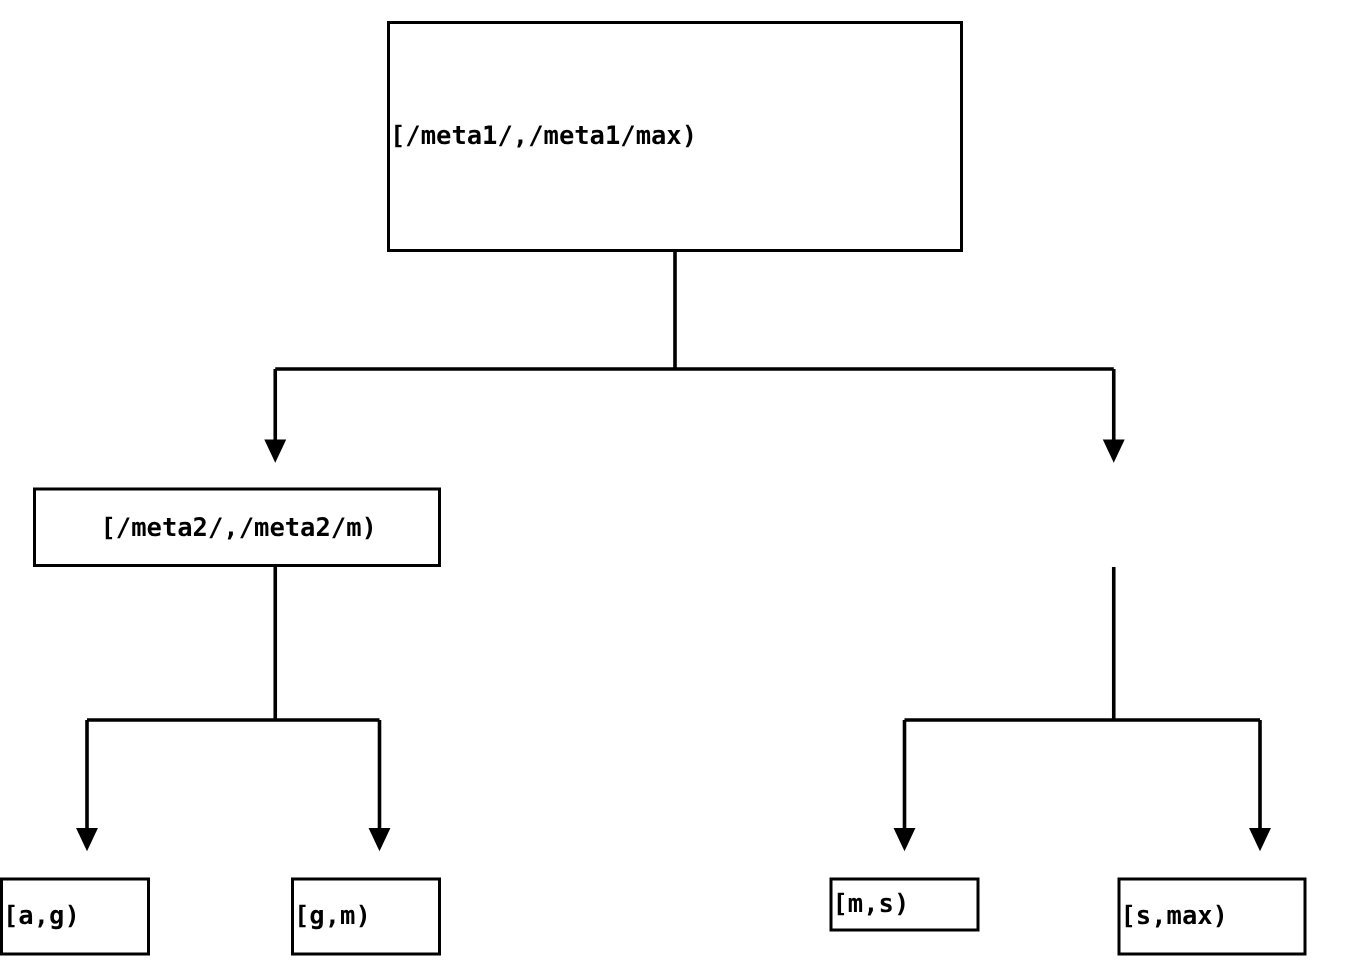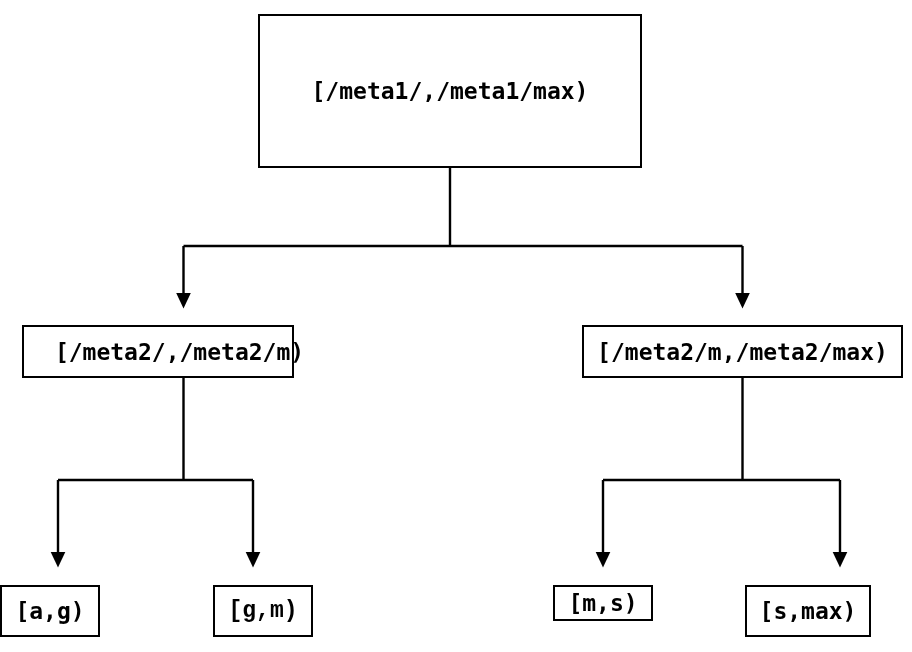--- a/index.html
+++ b/index.html
@@ -33,31 +33,31 @@
     stroke: none;
   }
   .node {
     position: absolute;
     box-sizing: border-box;
     border: 2.5px solid var(--line, #000000);
     background: var(--bg, #ffffff);
     color: var(--text, #000000);
     display: flex;
     align-items: center;
-    justify-content: center;
-    font-size: 23px;
+    justify-content: flex-start;
+    font-size: 17px;
     font-weight: bold;
     white-space: nowrap;
     letter-spacing: 0px;
   }
   .node-root      { left: 258px; top: 14px;  width: 384px; height: 154px; }
   .node-left      { left: 22px;  top: 325px; width: 272px; height: 53px; padding-left: 43px; }
   .node-right     { left: 582px; top: 325px; width: 321px; height: 53px; }
   .node-leaf-ag   { left: 0;   top: 585px; width: 100px; height: 52px; }
-  .node-leaf-gm   { left: 213px; top: 585px; width: 100px; height: 52px; font-family: Liberation Mono, monospace; }
+  .node-leaf-gm   { left: 194px; top: 585px; width: 100px; height: 52px; }
   .node-leaf-ms   { left: 553px; top: 585px; width: 100px; height: 36px; }
   .node-leaf-smax { left: 745px; top: 585px; width: 126px; height: 52px; }
 </style>
 </head>
 <body>
 
 <div class="canvas">
 
   <svg class="edges" viewBox="0 0 912 652" xmlns="http://www.w3.org/2000/svg" aria-hidden="true">
 
@@ -81,23 +81,20 @@
   </svg>
 
   <div class="node node-root">
     <span>[/meta1/,/meta1/max)</span>
   </div>
 
   <div class="node node-left">
     <span>[/meta2/,/meta2/m)</span>
   </div>
 
-  <div class="node node-right">
-    <span>[/meta2/m,/meta2/max)</span>
-  </div>
 
   <div class="node node-leaf-ag">
     <span>[a,g)</span>
   </div>
 
   <div class="node node-leaf-gm">
     <span>[g,m)</span>
   </div>
 
   <div class="node node-leaf-ms">

